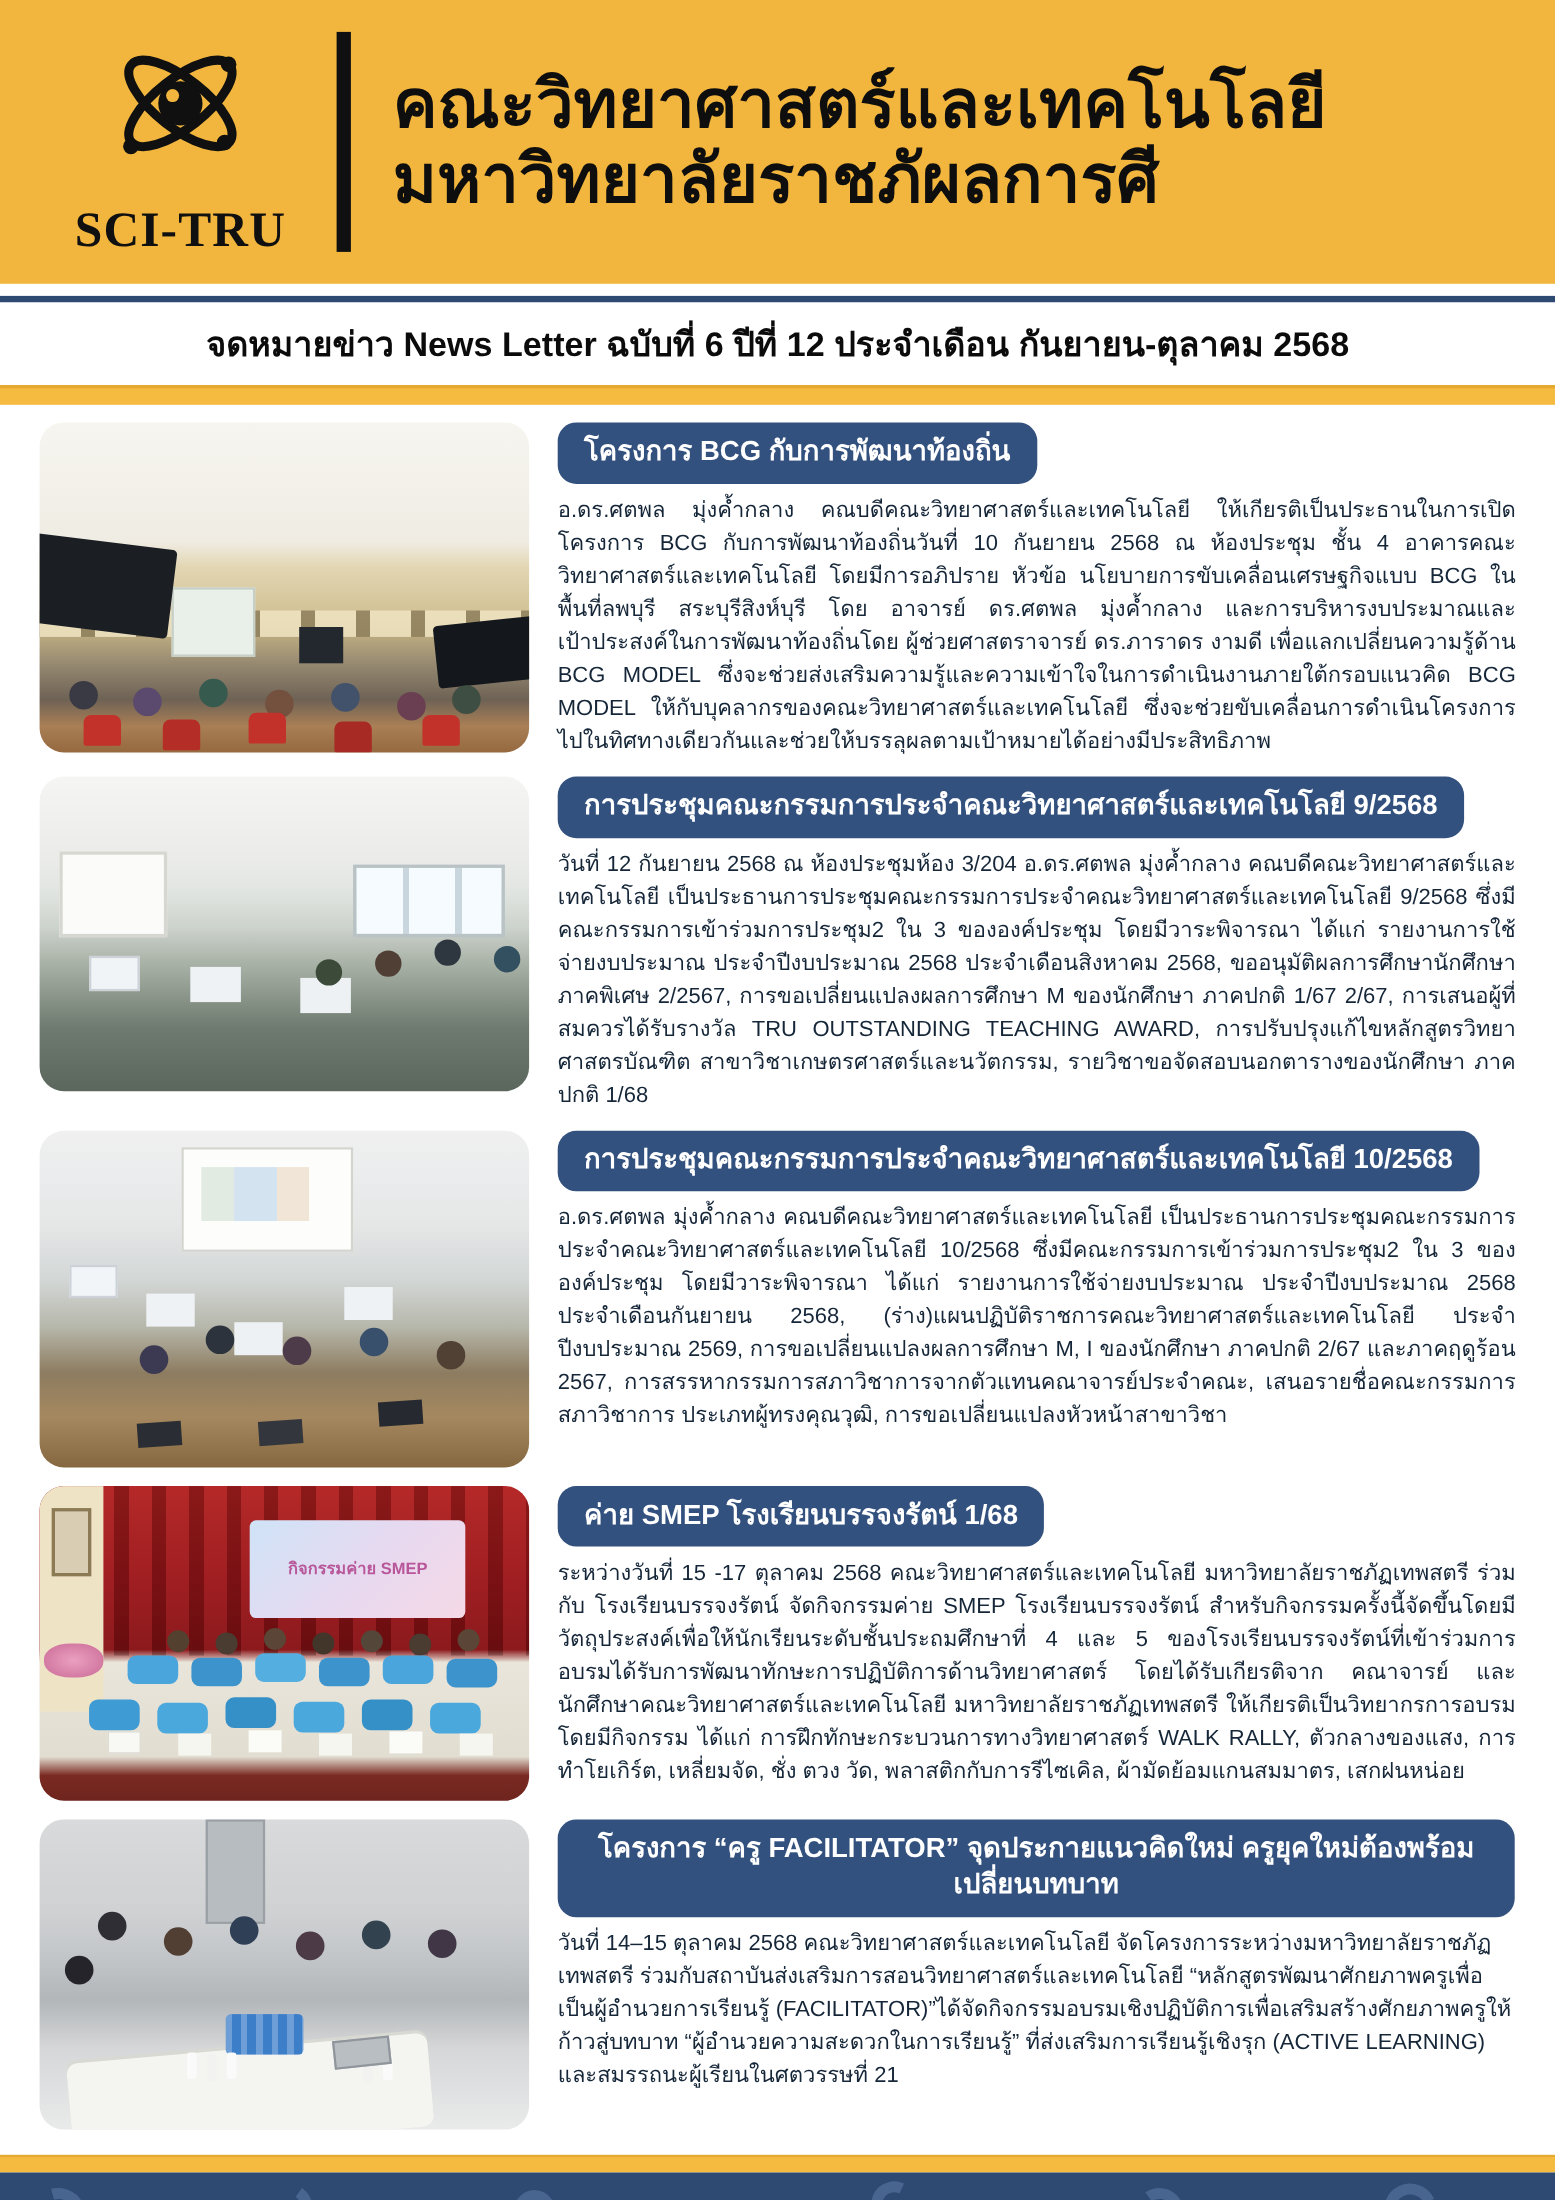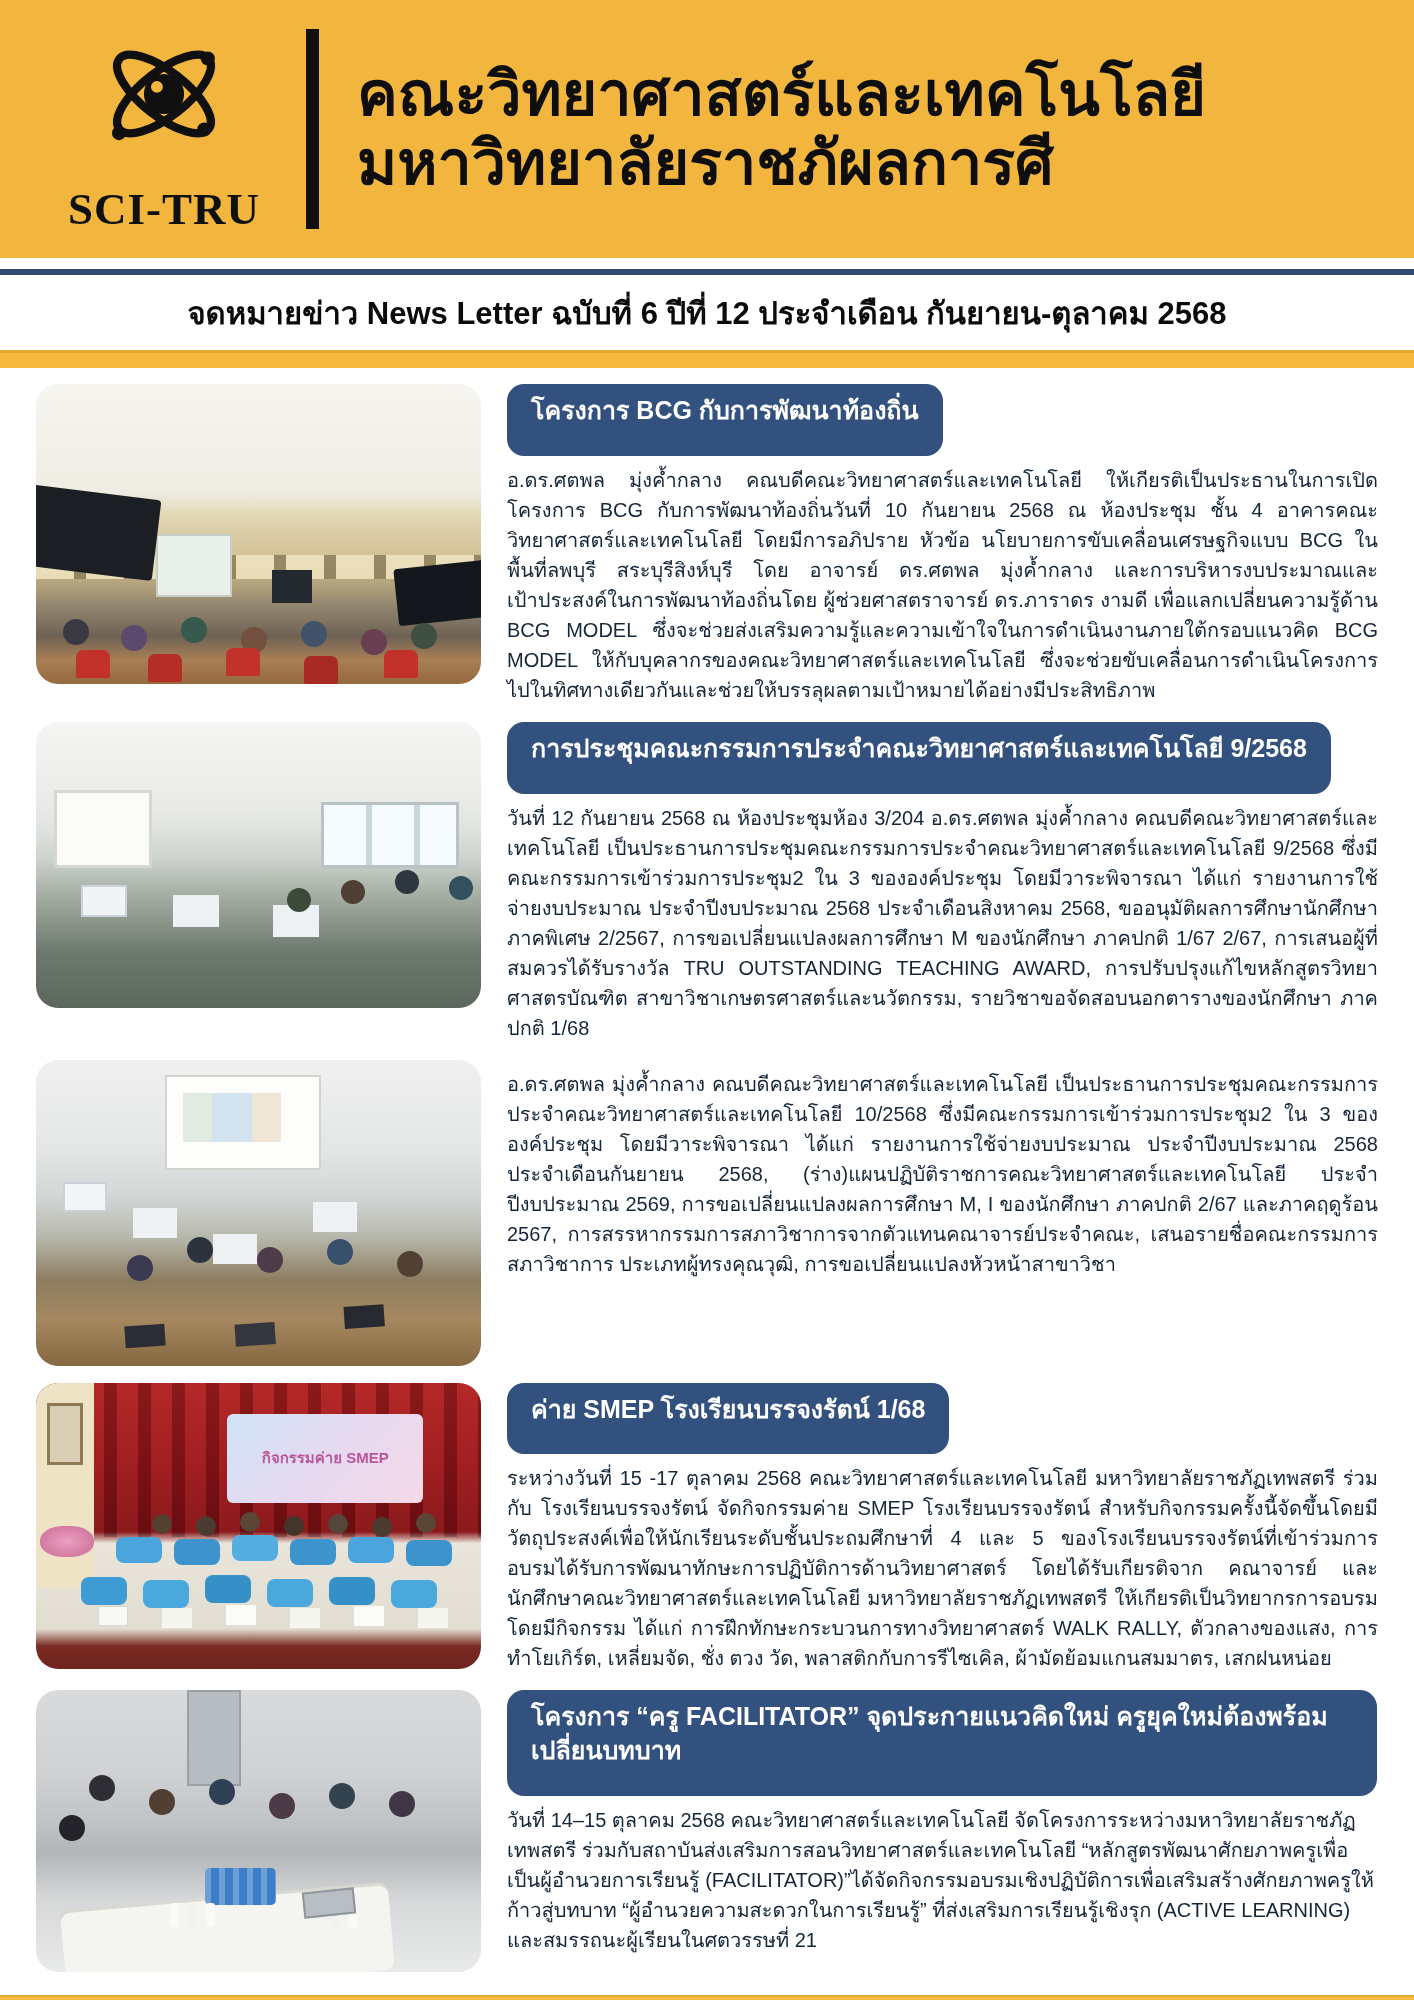--- a/index.html
+++ b/index.html
@@ -24,21 +24,21 @@
   .newsletter-band .bold-part { font-weight:800; }
   .newsletter-band .regular-part { font-weight:600; }
   .gold-bar { height:18px; background:#F5BA40; border-top:3px solid #E5A930; }
 
   
   main { padding:16px 36px 6px; }
   .news-section { display:flex; gap:26px; margin-bottom:17px; align-items:flex-start; }
   .photo { flex:0 0 445px; border-radius:22px; overflow:hidden; position:relative; }
   .photo .el { position:absolute; }
   .content { flex:1; min-width:0; }
-  .title-banner { display:inline-block; background:#33517E; color:#ffffff; font-weight:700; font-size:25px; line-height:1.35; padding:10px 24px 28px; border-radius:17px; max-width:870px; }
+  .title-banner { display:inline-block; background:#33517E; color:#ffffff; font-weight:700; font-size:25px; line-height:1.35; padding:10px 24px 12px; border-radius:17px; max-width:870px;text-align:center; }
   .body-text { margin-top:9px; font-size:20px; line-height:1.5; font-weight:500; color:#152638; text-align:justify; }
   .body-text.ragged { text-align:left; }
 
   
   .photo1 { height:300px;
     background:linear-gradient(180deg,#f7f5f0 0%,#efece3 36%,#e2d6b2 44%,#d2c196 58%,#baa97f 65%,#93866f 74%,#6e6255 84%,#a97f55 92%,#96693f 100%); }
   .p1-windows { left:0; top:57%; width:100%; height:8%;
     background:repeating-linear-gradient(90deg,#f0e4c2 0 38px,#8d7f5b 38px 50px); opacity:.85; }
   .p1-screen { left:27%; top:50%; width:17%; height:21%; background:#e9efe9; border:2px solid #c6cfc6; }
   .p1-tv1 { left:-3%; top:36%; width:30%; height:27%; background:#1b1f24; transform:rotate(7deg); border-radius:4px; }
@@ -180,20 +180,21 @@
 
     <section class="news-section">
       <div class="photo photo3">
         <div class="el p3-screen"></div>
         <div class="el p3-chart"></div>
         <div class="el p3-monitors"></div>
         <div class="el p3-people"></div>
         <div class="el p3-laptops"></div>
       </div>
       <div class="content">
+        <div class="title-banner">การประชุมคณะกรรมการประจำคณะวิทยาศาสตร์และเทคโนโลยี 10/2568</div>
         <p class="body-text">อ.ดร.ศตพล มุ่งค้ำกลาง คณบดีคณะวิทยาศาสตร์และเทคโนโลยี เป็นประธานการประชุมคณะกรรมการประจำคณะวิทยาศาสตร์และเทคโนโลยี 10/2568 ซึ่งมีคณะกรรมการเข้าร่วมการประชุม2 ใน 3 ขององค์ประชุม โดยมีวาระพิจารณา ได้แก่ รายงานการใช้จ่ายงบประมาณ ประจำปีงบประมาณ 2568 ประจำเดือนกันยายน 2568, (ร่าง)แผนปฏิบัติราชการคณะวิทยาศาสตร์และเทคโนโลยี ประจำปีงบประมาณ 2569, การขอเปลี่ยนแปลงผลการศึกษา M, I ของนักศึกษา ภาคปกติ 2/67 และภาคฤดูร้อน 2567, การสรรหากรรมการสภาวิชาการจากตัวแทนคณาจารย์ประจำคณะ, เสนอรายชื่อคณะกรรมการสภาวิชาการ ประเภทผู้ทรงคุณวุฒิ, การขอเปลี่ยนแปลงหัวหน้าสาขาวิชา</p>
       </div>
     </section>
 
     <section class="news-section">
       <div class="photo photo4">
         <div class="el p4-curtain"></div>
         <div class="el p4-wall"></div>
         <div class="el p4-frame"></div>
         <div class="el p4-flowers"></div>

